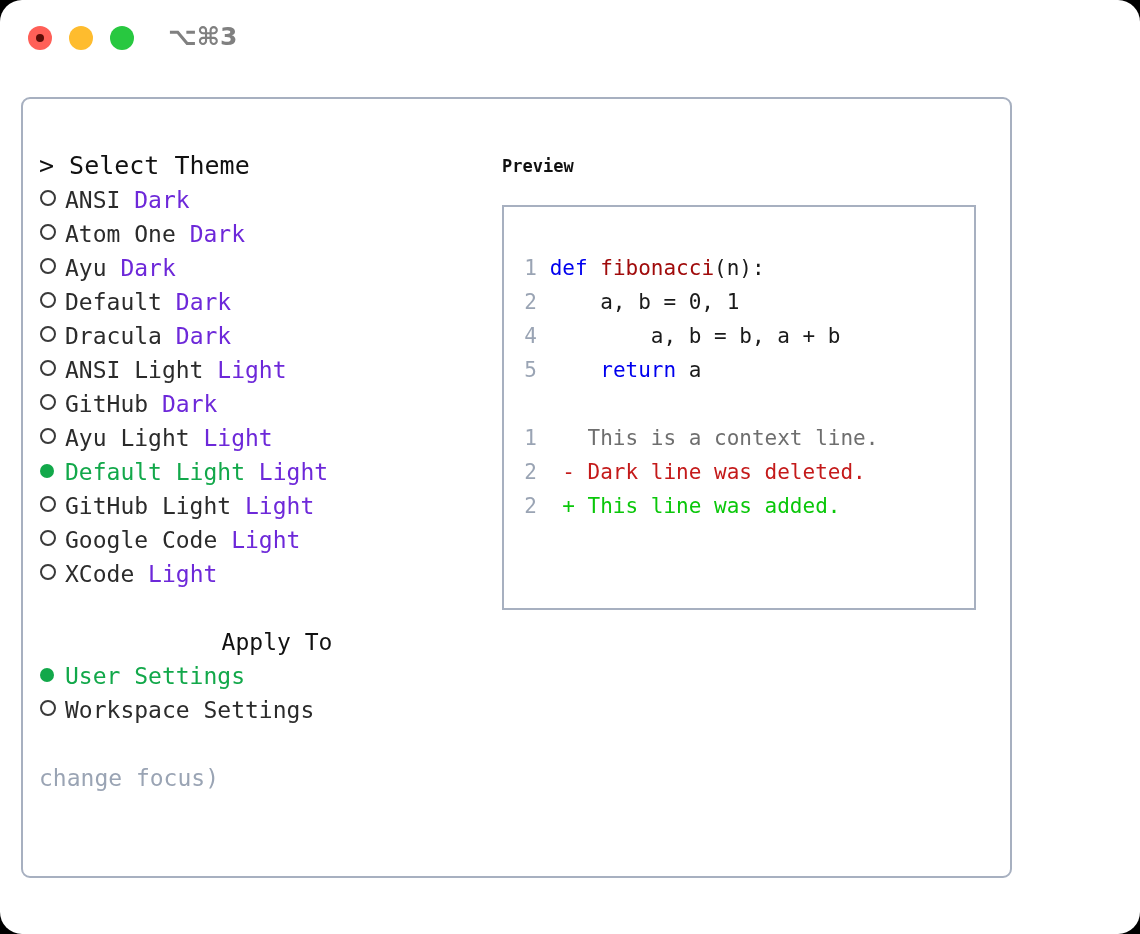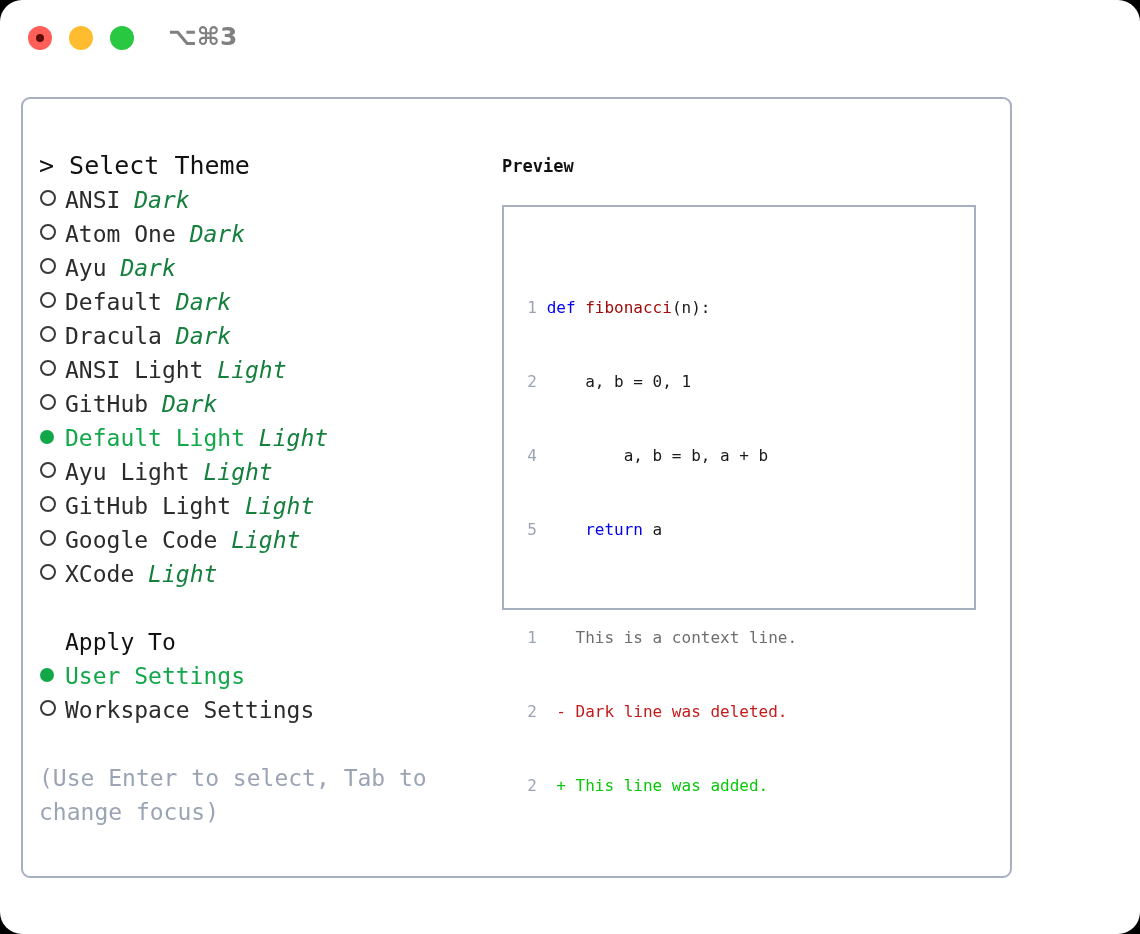--- a/index.html
+++ b/index.html
@@ -121,28 +121,29 @@
     width: 12px;
     height: 12px;
     border-radius: 50%;
     border: 2px solid #3a3a3a;
     vertical-align: 2px;
     margin-left: 1px;
     box-sizing: content-box;
   }
   .opt-row .name { color: #2b2b2b; margin-top: 24px; }
   .opt-row.selected .name { color: #12a84a; }
-  .opt-row .suffix { color: #15803d; font-style: italic; }
+  .opt-row .suffix { color: #6d28d9; }
   .section-spacer { height: 34px; }
   .section-title {
     font-size: 23px;
     line-height: 34px;
     color: #111111;
     white-space: pre;
     padding-left: 26px;
+    text-align: center;
   }
   .hint {
     margin-top: 34px;
     font-size: 23px;
     line-height: 34px;
     color: #9aa4b4;
     width: 410px;
   }
   
   .right-col {
@@ -166,25 +167,24 @@
     background: #ffffff;
     position: relative;
   }
   .code-area {
     position: absolute;
     left: 13px;
     top: 44px;
     right: 6px;
   }
   .code-line {
-    font-size: 16px;
+    font-size: 21px;
     line-height: 34px;
     white-space: pre;
     color: #1a1a1a;
-    margin-top: 40px;
   }
   .lineno {
     color: #9aa4b4;
     display: inline-block;
     width: 20px;
     text-align: right;
   }
   .kw  { color: #0000ee; }
   .fn  { color: #a00b0b; }
   .pl  { color: #1a1a1a; }
@@ -213,36 +213,35 @@
       <div class="left-col">
         <div class="list-header">&gt; Select Theme</div>
         <div id="theme-list">
             <div class="opt-row"><span class="marker"><span class="glyph-hollow"></span></span><span class="name">ANSI</span><span class="suffix"> Dark</span></div>
             <div class="opt-row"><span class="marker"><span class="glyph-hollow"></span></span><span class="name">Atom One</span><span class="suffix"> Dark</span></div>
             <div class="opt-row"><span class="marker"><span class="glyph-hollow"></span></span><span class="name">Ayu</span><span class="suffix"> Dark</span></div>
             <div class="opt-row"><span class="marker"><span class="glyph-hollow"></span></span><span class="name">Default</span><span class="suffix"> Dark</span></div>
             <div class="opt-row"><span class="marker"><span class="glyph-hollow"></span></span><span class="name">Dracula</span><span class="suffix"> Dark</span></div>
             <div class="opt-row"><span class="marker"><span class="glyph-hollow"></span></span><span class="name">ANSI Light</span><span class="suffix"> Light</span></div>
             <div class="opt-row"><span class="marker"><span class="glyph-hollow"></span></span><span class="name">GitHub</span><span class="suffix"> Dark</span></div>
+            <div class="opt-row"><span class="marker"><span class="glyph-hollow"></span></span><span class="name">Ayu Light</span><span class="suffix"> Light</span></div>
             <div class="opt-row selected"><span class="marker"><span class="glyph-filled"></span></span><span class="name">Default Light</span><span class="suffix"> Light</span></div>
-            <div class="opt-row"><span class="marker"><span class="glyph-hollow"></span></span><span class="name">Ayu Light</span><span class="suffix"> Light</span></div>
             <div class="opt-row"><span class="marker"><span class="glyph-hollow"></span></span><span class="name">GitHub Light</span><span class="suffix"> Light</span></div>
             <div class="opt-row"><span class="marker"><span class="glyph-hollow"></span></span><span class="name">Google Code</span><span class="suffix"> Light</span></div>
             <div class="opt-row"><span class="marker"><span class="glyph-hollow"></span></span><span class="name">XCode</span><span class="suffix"> Light</span></div>
           </div>
 
         <div class="section-spacer"></div>
         <div class="section-title">Apply To</div>
         <div id="apply-list">
             <div class="opt-row selected"><span class="marker"><span class="glyph-filled"></span></span><span class="name">User Settings</span></div>
             <div class="opt-row"><span class="marker"><span class="glyph-hollow"></span></span><span class="name">Workspace Settings</span></div>
           </div>
 
         <div class="hint">
-          <div>(Use Enter to select, Tab to</div>
           <div>change focus)</div>
         </div>
       </div>
 
       <div class="right-col">
         <div class="preview-header">Preview</div>
         <div class="preview-box">
           <div class="code-area">
             <div id="code-lines">
                 <div class="code-line"><span class="lineno">1</span> <span class="kw">def </span><span class="fn">fibonacci</span><span class="pl">(n):</span></div>

